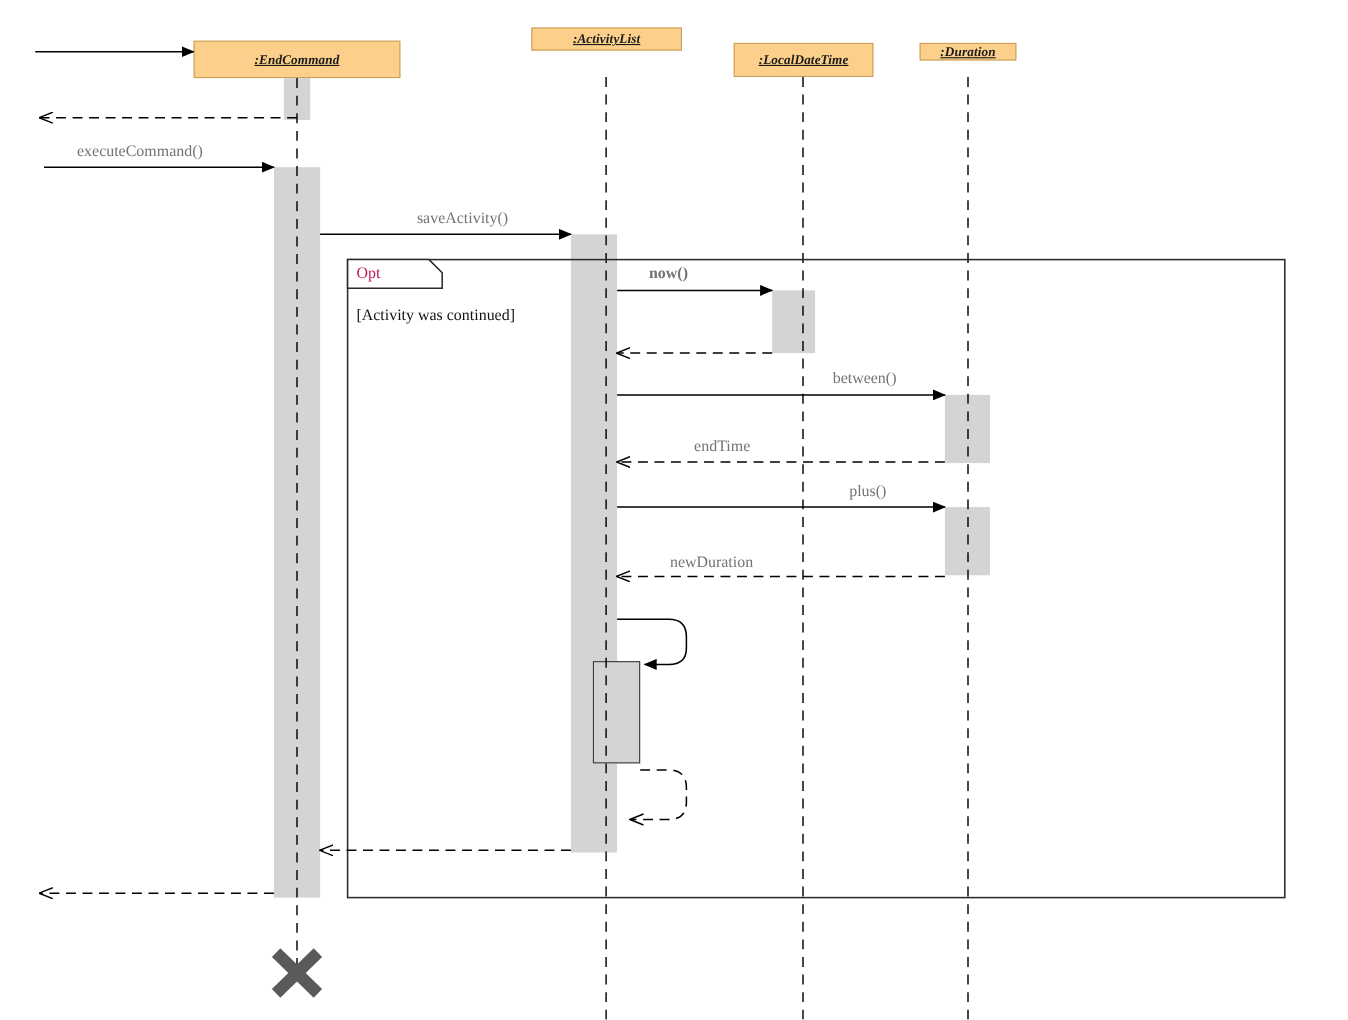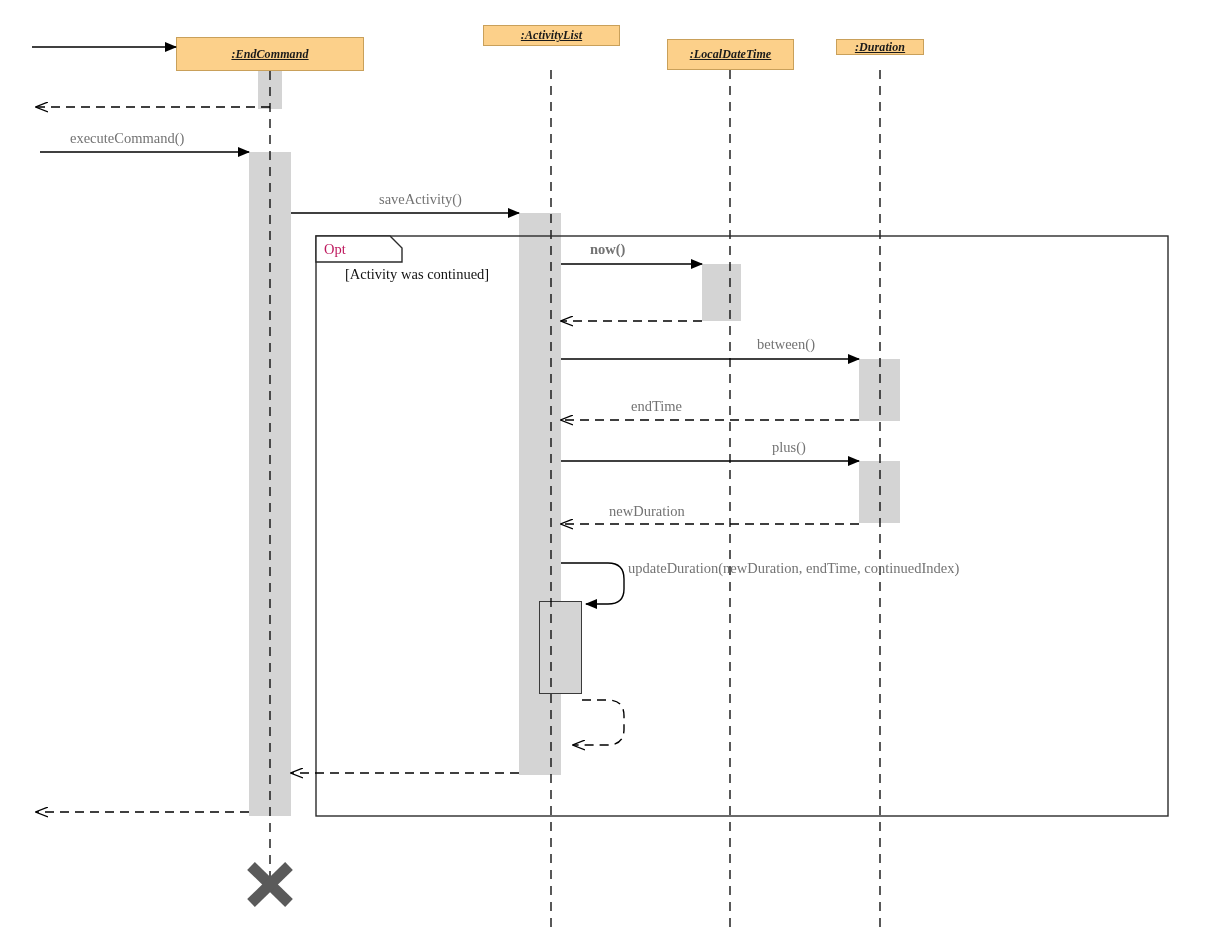--- a/index.html
+++ b/index.html
@@ -137,24 +137,23 @@
 
     <line x1="249" y1="812" x2="36" y2="812" stroke="#000000" stroke-width="1.4" stroke-dasharray="9,6" marker-end="url(#arrowOpen)"></line>
 
     <g>
       <line x1="251" y1="866" x2="289" y2="903" stroke="#5a5a5a" stroke-width="11" stroke-linecap="butt"></line>
       <line x1="289" y1="866" x2="251" y2="903" stroke="#5a5a5a" stroke-width="11" stroke-linecap="butt"></line>
     </g>
   </svg>
 
   <div class="frag-label" style="left:324px; top:241px;">Opt</div>
-  <div class="guard-label" style="left:324px; top:266px;margin-left:21px;">[Activity was continued]</div>
+  <div class="guard-label" style="left:324px; top:279px;">[Activity was continued]</div>
 
   <div class="msg-label" style="left:70px; top:130px;">executeCommand()</div>
   <div class="msg-label" style="left:379px; top:191px;">saveActivity()</div>
   <div class="msg-label" style="left:590px; top:241px;font-weight:bold;">now()</div>
   <div class="msg-label" style="left:757px; top:336px;">between()</div>
   <div class="msg-label" style="left:631px; top:398px;">endTime</div>
   <div class="msg-label" style="left:772px; top:439px;">plus()</div>
   <div class="msg-label" style="left:609px; top:503px;">newDuration</div>
-  <div class="msg-label" style="left:628px; top:560px;">updateDuration(newDuration, endTime, continuedIndex)</div>
 
 </div>
 
 </body></html>

